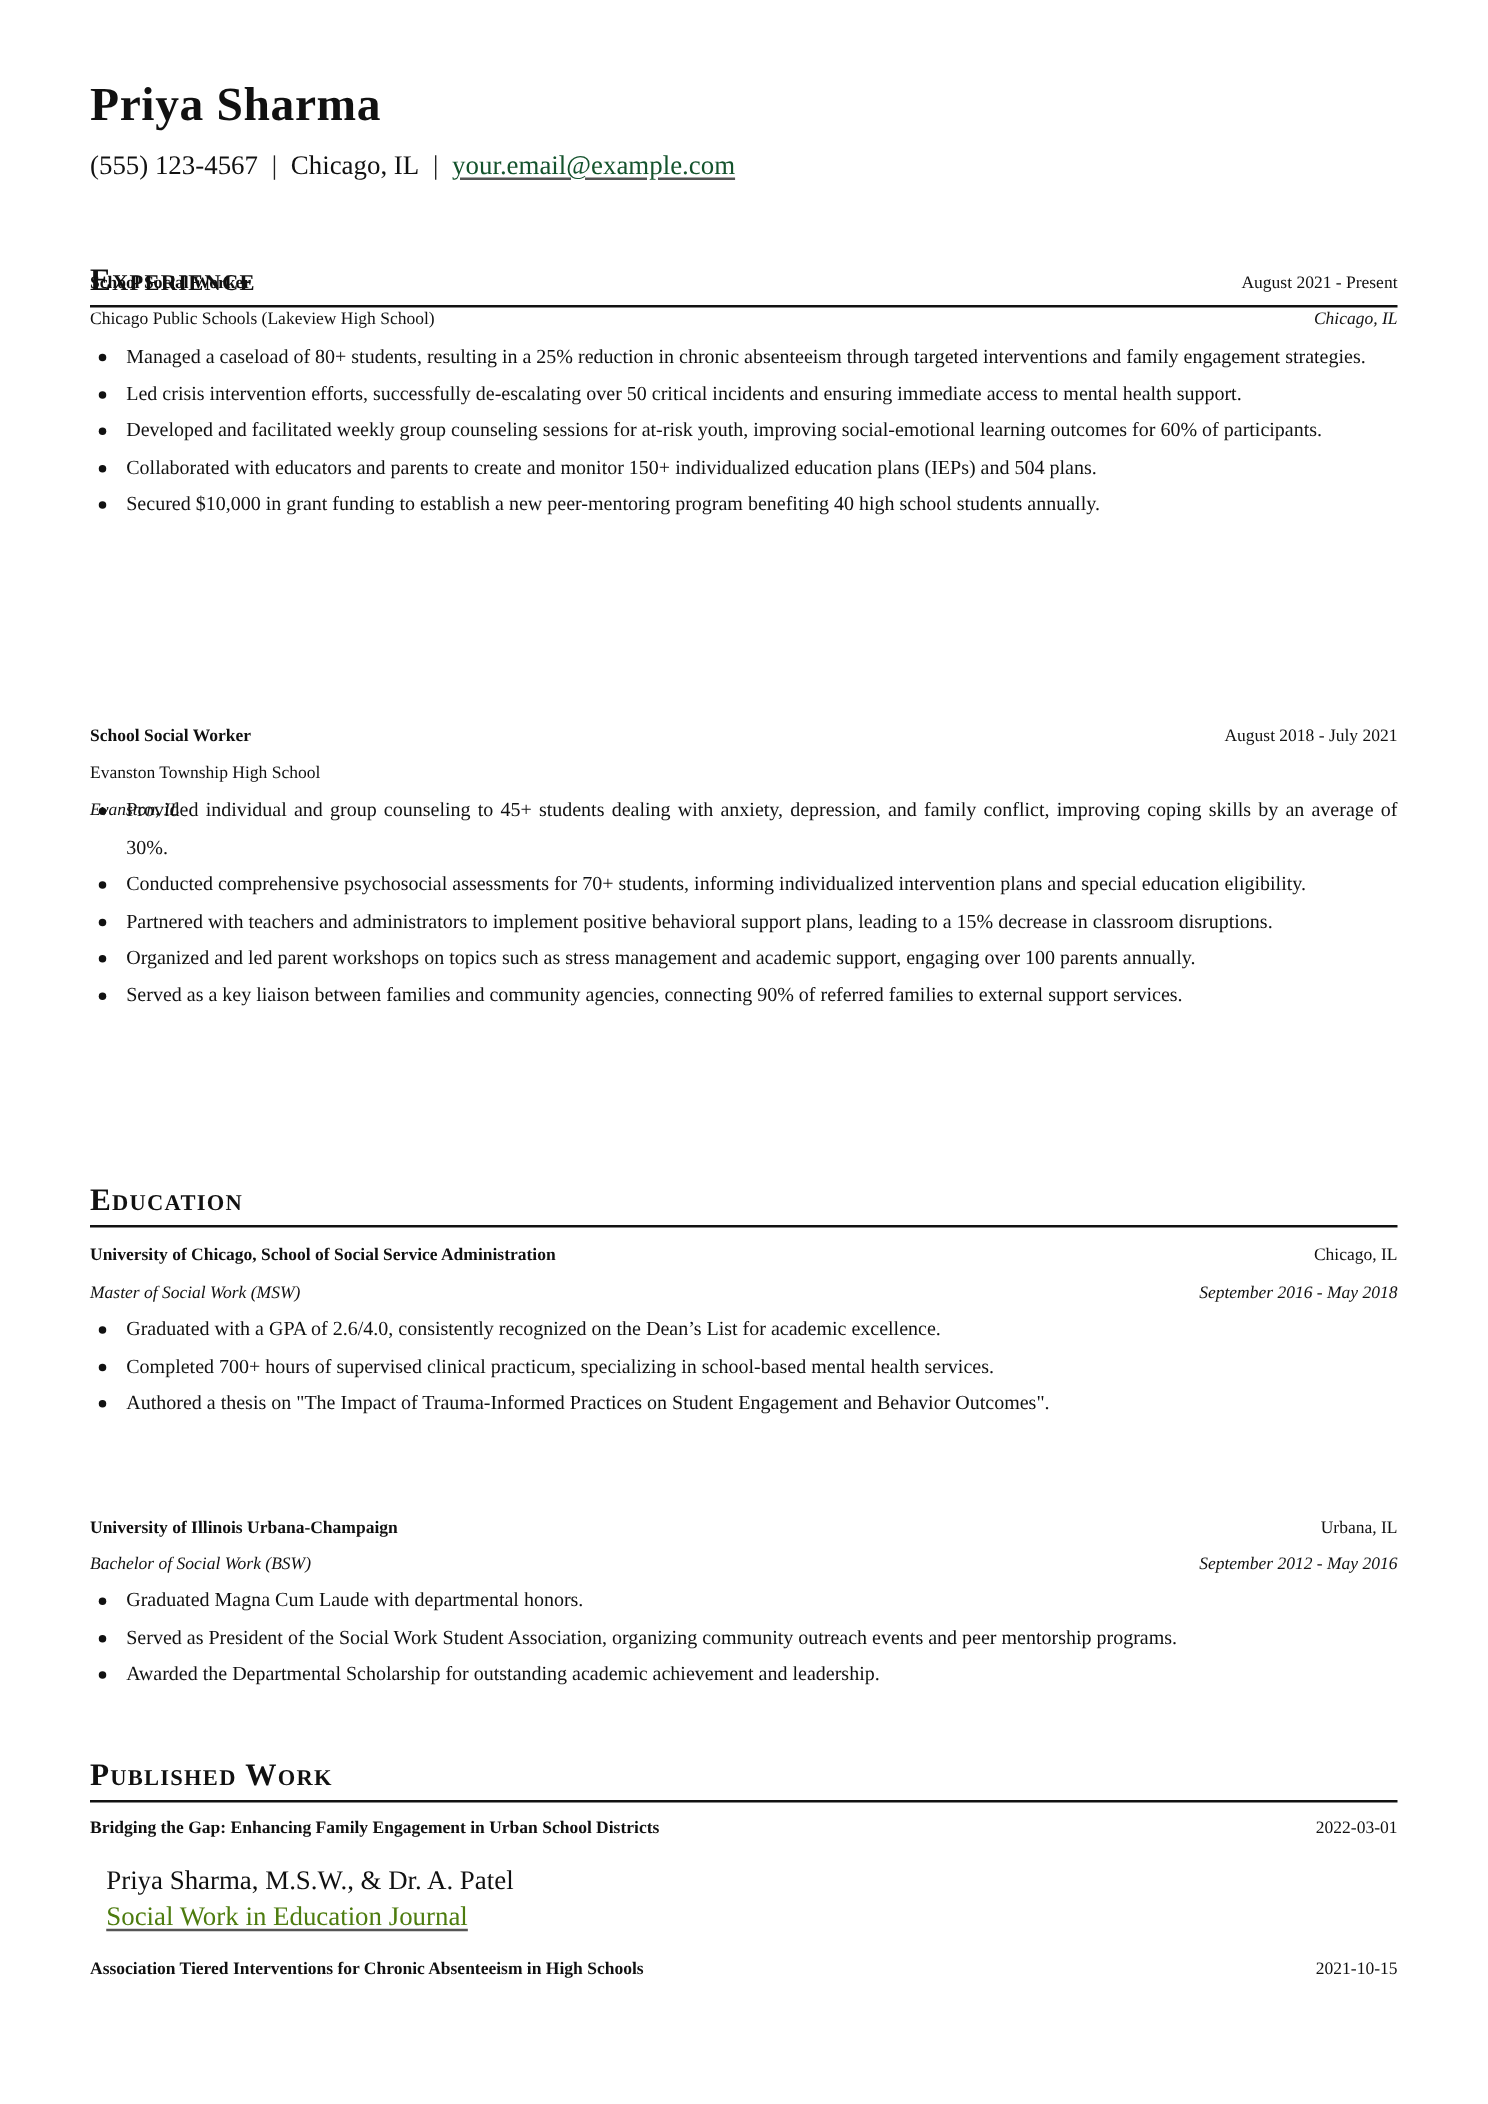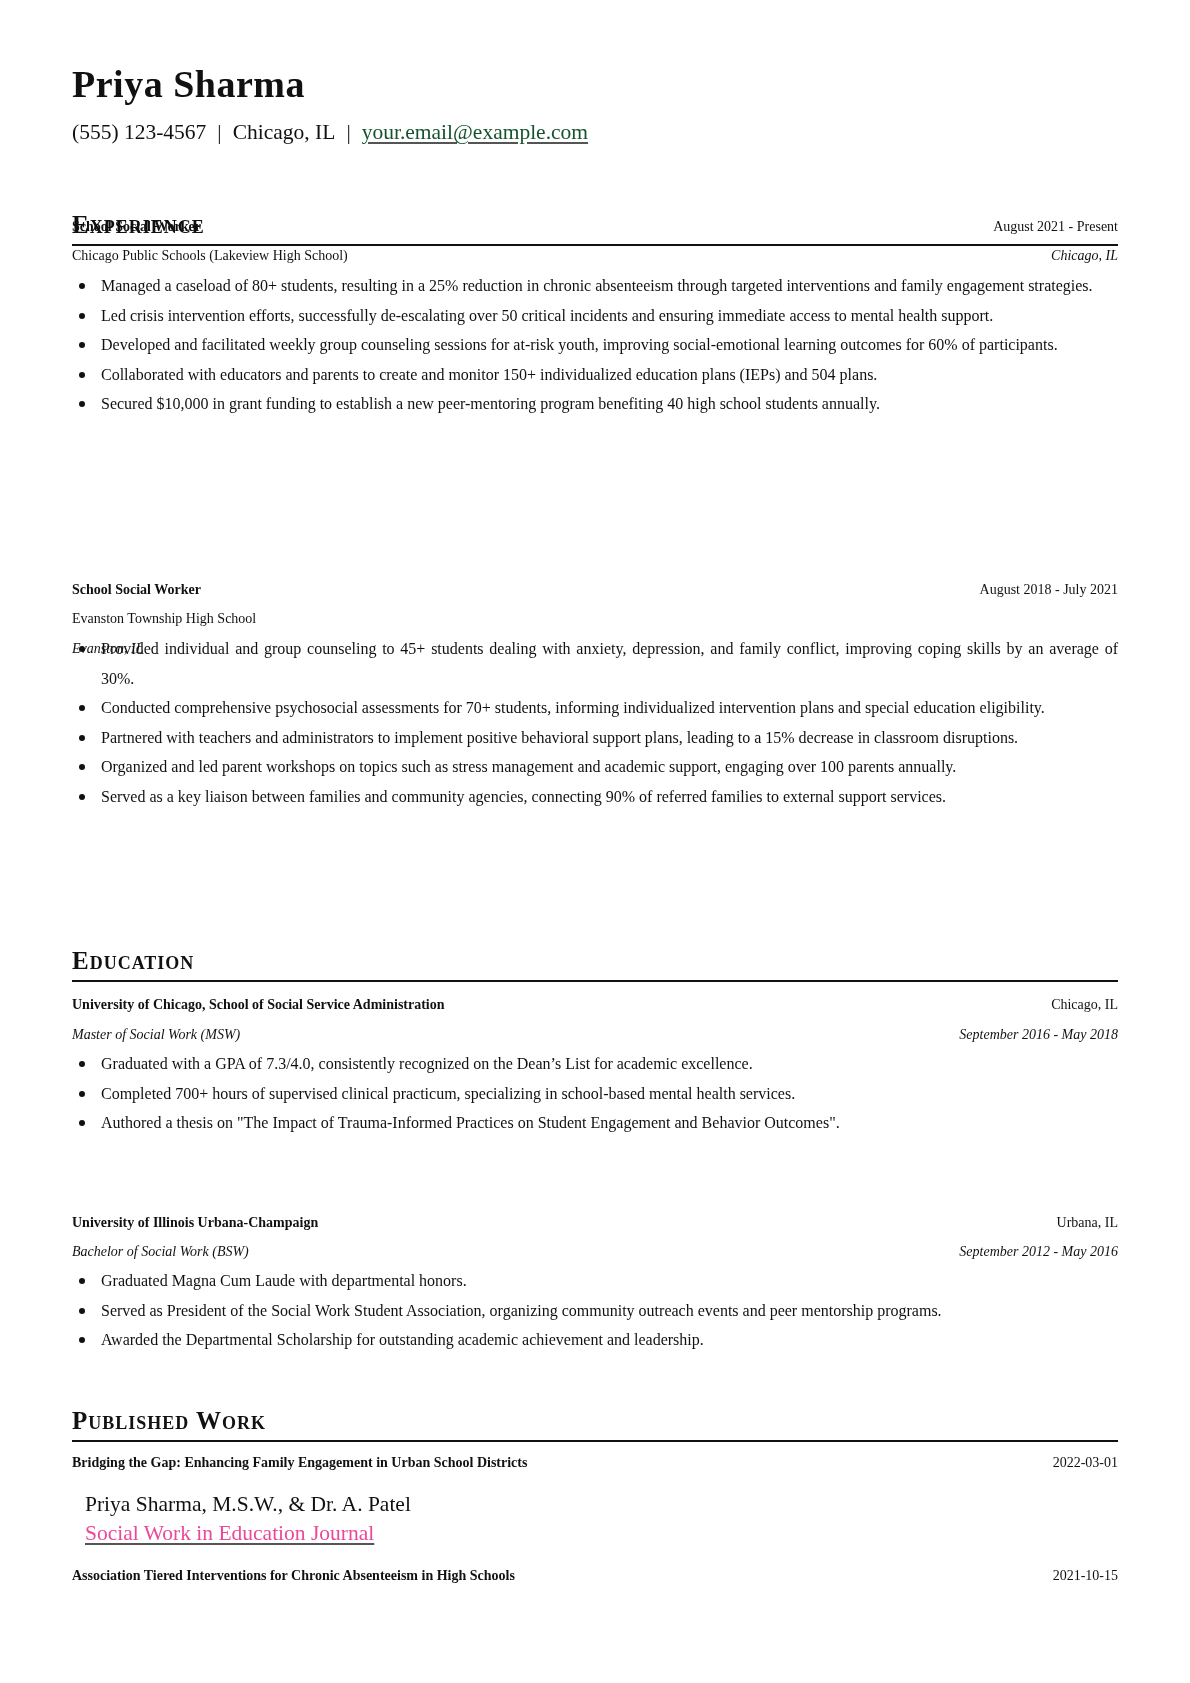--- a/index.html
+++ b/index.html
@@ -36,21 +36,21 @@
     position: absolute; left: 0; width: 1046px; margin: 0; padding: 0; list-style: none;
     font-size: 16px; line-height: 29.5px;
   }
   .bullets li { position: relative; padding-left: 29px; text-align: justify; }
   .bullets li .dot {
     position: absolute; left: 7px; top: 12px; width: 6px; height: 6px; border-radius: 50%; background: #111;
   }
   .pub-line {
     position: absolute; left: 13px; font-size: 21.5px; line-height: 29.5px; white-space: nowrap;
   }
-  .pub-line a { color: #ec4899; text-decoration: underline; text-underline-offset: 3px; text-decoration-color: #555; }
+  .pub-line a { color: #4d7c0f; text-decoration: underline; text-underline-offset: 3px; text-decoration-color: #555; }
 </style>
 </head>
 <body>
 
 <div class="page">
 
   <div class="name">Priya Sharma</div>
   <div class="contact">
     <span>(555) 123-4567</span><span class="sep">|</span><span>Chicago, IL</span><span class="sep">|</span><a>your.email@example.com</a>
   </div>
@@ -93,21 +93,21 @@
 
   <div class="row" style="top:990px;">
     <span class="l bold">University of Chicago, School of Social Service Administration</span>
     <span class="r">Chicago, IL</span>
   </div>
   <div class="row" style="top:1020px;">
     <span class="l ital">Master of Social Work (MSW)</span>
     <span class="r ital">September 2016 - May 2018</span>
   </div>
   <ul class="bullets" style="top:1049px;">
-    <li><span class="dot"></span><span>Graduated with a GPA of 7.3/4.0, consistently recognized on the Dean’s List for academic excellence.</span></li>
+    <li><span class="dot"></span><span>Graduated with a GPA of 2.6/4.0, consistently recognized on the Dean’s List for academic excellence.</span></li>
     <li><span class="dot"></span><span>Completed 700+ hours of supervised clinical practicum, specializing in school-based mental health services.</span></li>
     <li><span class="dot"></span><span>Authored a thesis on "The Impact of Trauma-Informed Practices on Student Engagement and Behavior Outcomes".</span></li>
   </ul>
 
   <div class="row" style="top:1208px;">
     <span class="l bold">University of Illinois Urbana-Champaign</span>
     <span class="r">Urbana, IL</span>
   </div>
   <div class="row" style="top:1237px;">
     <span class="l ital">Bachelor of Social Work (BSW)</span>

